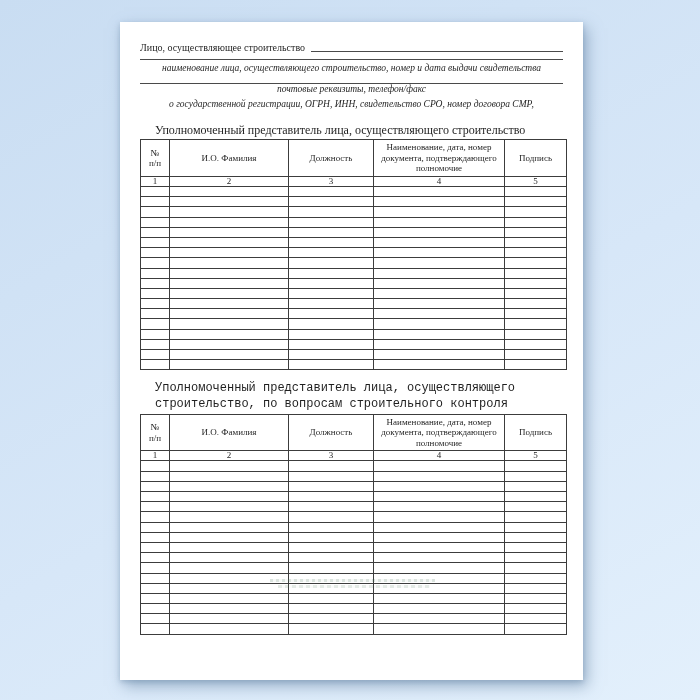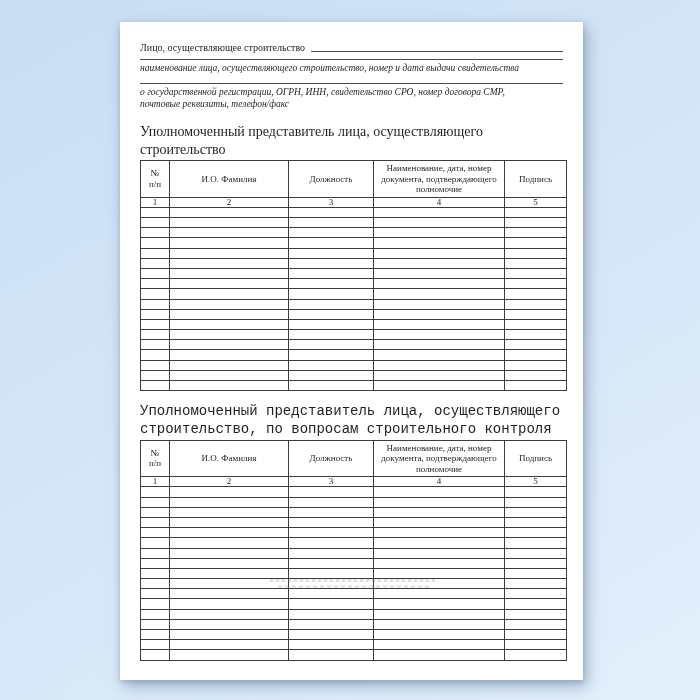--- a/index.html
+++ b/index.html
@@ -24,24 +24,24 @@
     box-shadow:4px 6px 14px rgba(96,128,160,.55), 0 2px 5px rgba(96,128,160,.35);
     padding:20px 20px 8px 20px;
   }
   .line1{display:flex;align-items:flex-end;font-size:10px;line-height:1.2;}
   .line1 .label{white-space:nowrap;}
   .fill-line{flex:1;border-bottom:1px solid var(--rule);margin-left:6px;margin-bottom:2px;}
   .rule{border-top:1px solid var(--rule);height:0;}
   .rule.r1{margin-top:5px;}
   .rule.r2{margin-top:8px;}
   .caption{
-    font-style:italic;text-align:left;font-size:9.5px;line-height:1.25;margin-top:3px;
+    font-style:italic;text-align:center;font-size:9.5px;line-height:1.25;margin-top:3px;
   }
   .caption.c3{margin-top:0;}
-  .section-title{font-size:14px;line-height:1.3;margin-top:12px;}
+  .section-title{font-size:12px;line-height:1.3;margin-top:12px;margin-left:15px;}
   .section-title.t1{margin-top:12px;}
   .section-title.t2{margin-top:11px;font-family:Liberation Mono, monospace;}
   table.form-table{
     border-collapse:collapse;table-layout:fixed;width:426px;margin-top:1px;
     border:1.5px solid var(--border-outer);
   }
   .form-table th,.form-table td{
     border:1px solid var(--border);padding:0 2px;
     font-size:9px;font-weight:normal;text-align:center;vertical-align:middle;
   }
@@ -70,22 +70,22 @@
   <div class="page">
 
     <div class="line1">
       <span class="label">Лицо, осуществляющее строительство</span>
       <span class="fill-line"></span>
     </div>
 
     <div class="rule r1"></div>
     <div class="caption">наименование лица, осуществляющего строительство, номер и дата выдачи свидетельства</div>
     <div class="rule r2"></div>
+    <div class="caption c3">почтовые реквизиты, телефон/факс</div>
     <div class="caption">о государственной регистрации, ОГРН, ИНН, свидетельство СРО, номер договора СМР,</div>
-    <div class="caption c3">почтовые реквизиты, телефон/факс</div>
 
     <div class="section-title t1">Уполномоченный представитель лица, осуществляющего строительство</div>
     <table class="form-table">
         <colgroup>
           <col style="width: 29px;">
           <col style="width: 119px;">
           <col style="width: 85px;">
           <col style="width: 131px;">
           <col style="width: 62px;">
         </colgroup>

